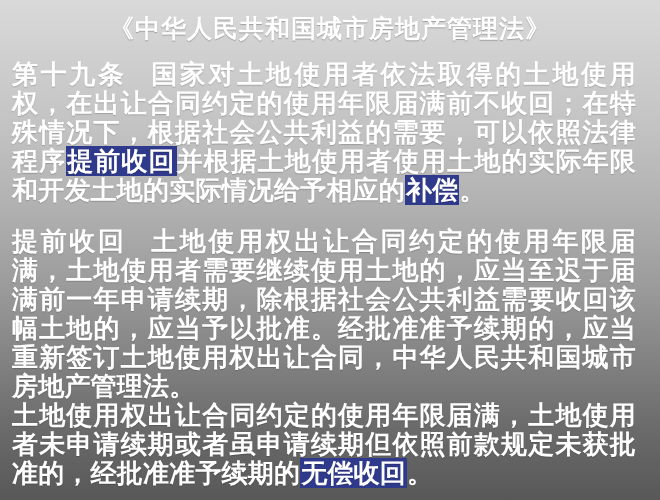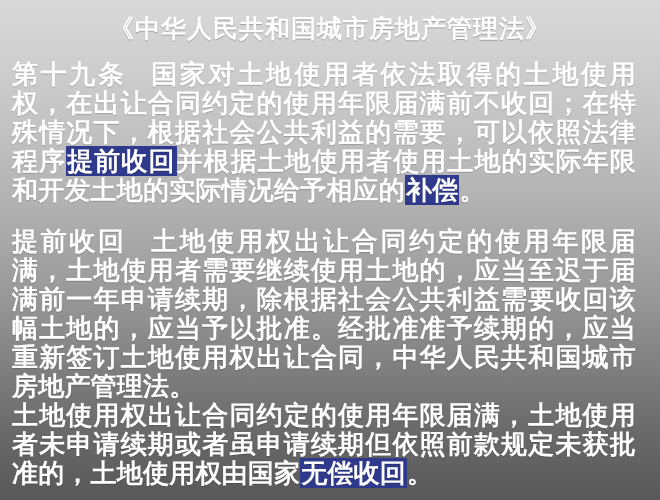--- a/index.html
+++ b/index.html
@@ -77,16 +77,16 @@
 
 <div class="slide">
 
   <div class="title">《中华人民共和国城市房地产管理法》</div>
 
   <div class="article">
     <span class="art-label">第十九条</span><span class="gap"></span><span>国家对土地使用者依法取得的土地使用权，在出让合同约定的使用年限届满前不收回；在特殊情况下，根据社会公共利益的需要，可以依照法律程序</span><span class="hl">提前收回</span><span>并根据土地使用者使用土地的实际年限和开发土地的实际情况给予相应的</span><span class="hl">补偿</span><span>。</span>
   </div>
 
   <div class="article">
-    <span class="art-label">提前收回</span><span class="gap"></span><span>土地使用权出让合同约定的使用年限届满，土地使用者需要继续使用土地的，应当至迟于届满前一年申请续期，除根据社会公共利益需要收回该幅土地的，应当予以批准。经批准准予续期的，应当重新签订土地使用权出让合同，中华人民共和国城市房地产管理法。</span><span class="para-break"></span><span>土地使用权出让合同约定的使用年限届满，土地使用者未申请续期或者虽申请续期但依照前款规定未获批准的，土地使用权由国家</span><span class="hl">无偿收回</span><span>。</span>
+    <span class="art-label">提前收回</span><span class="gap"></span><span>土地使用权出让合同约定的使用年限届满，土地使用者需要继续使用土地的，应当至迟于届满前一年申请续期，除根据社会公共利益需要收回该幅土地的，应当予以批准。经批准准予续期的，应当重新签订土地使用权出让合同，中华人民共和国城市房地产管理法。</span><span class="para-break"></span><span>土地使用权出让合同约定的使用年限届满，土地使用者未申请续期或者虽申请续期但依照前款规定未获批准的，经批准准予续期的</span><span class="hl">无偿收回</span><span>。</span>
   </div>
 
 </div>
 
 </body></html>

